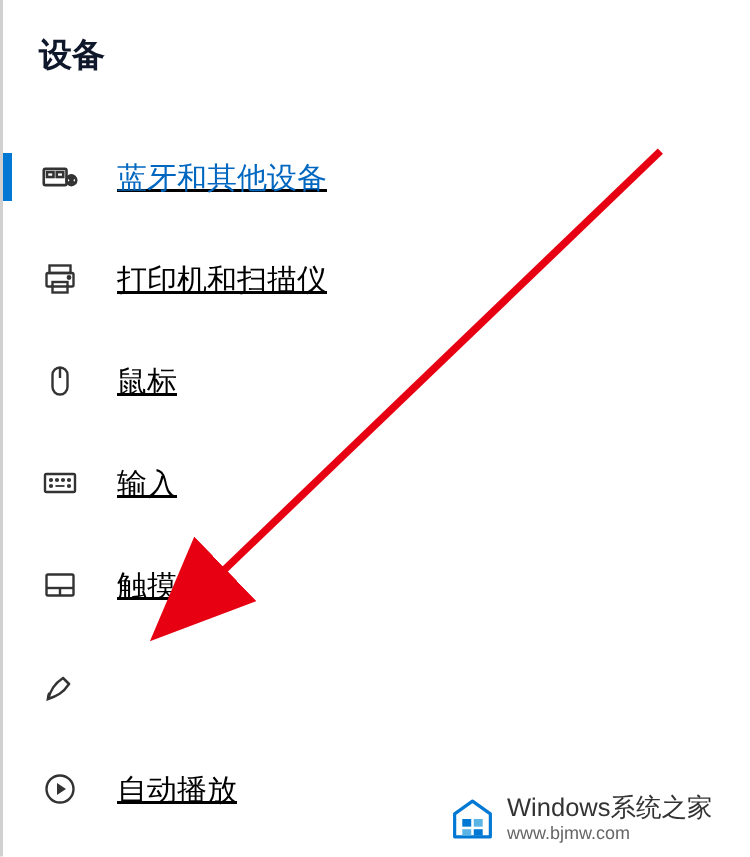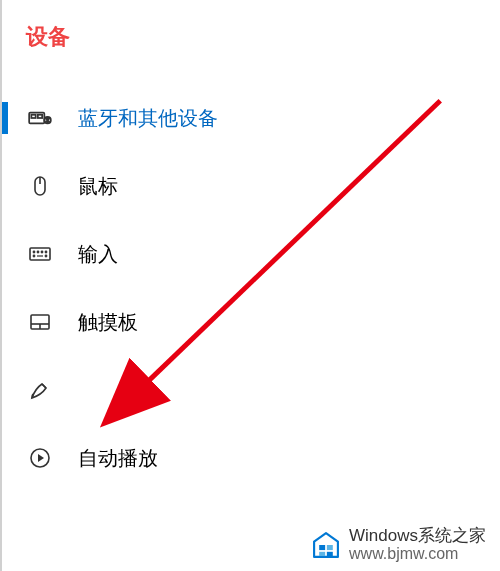--- a/index.html
+++ b/index.html
@@ -17,33 +17,34 @@
     }
     .container {
       padding: 0;
       border-left: 2px solid #d0d0d0;
       height: 100%;
       position: relative;
     }
     .page-title {
       font-size: 22px;
       font-weight: bold;
-      color: #ef4444;
+      color: #0f172a;
       padding: 22px 0 8px 24px;
     }
     .nav-list {
       margin-top: 24px;
     }
     .nav-item {
       display: flex;
       align-items: center;
       padding: 18px 0 18px 24px;
       cursor: pointer;
       position: relative;
       height: 68px;
+      text-decoration: underline;
     }
     .nav-item.selected::before {
       content: "";
       position: absolute;
       left: 0;
       top: 18px;
       bottom: 18px;
       width: 6px;
       background: #0078d4;
     }
@@ -67,38 +68,38 @@
       position: absolute;
       top: 0;
       left: 0;
       width: 100%;
       height: 100%;
       pointer-events: none;
     }
     .watermark {
       position: absolute;
       bottom: 8px;
-      right: 14px;
+      right: 25px;
       display: flex;
       align-items: center;
       gap: 6px;
     }
     .watermark-text {
       text-align: left;
       line-height: 1.1;
     }
     .watermark-line1 {
       font-size: 17px;
       color: #333;
     }
     .watermark-line1 .win {
       color: #333;
     }
     .watermark-line2 {
-      font-size: 16px;
+      font-size: 12px;
       color: #666;
     }
     .watermark-logo {
       width: 34px;
       height: 34px;
     }
   </style>
 </head>
 <body>
 
@@ -113,20 +114,31 @@
           <rect x="2" y="7" width="14" height="10" rx="1"></rect>
           <rect x="4" y="9" width="4" height="3"></rect>
           <rect x="10" y="9" width="4" height="3"></rect>
           <circle cx="19" cy="14" r="3"></circle>
           <path d="M19 11v6M17 12l4 4M17 16l4-4"></path>
         </svg>
       </span>
       <span class="label">蓝牙和其他设备</span>
     </div>
 
+    <div class="nav-item">
+      <span class="icon">
+        <svg viewBox="0 0 24 24" width="24" height="24" fill="none" stroke="#333" stroke-width="1.6">
+          <rect x="5" y="3" width="14" height="5"></rect>
+          <rect x="3" y="8" width="18" height="9" rx="1"></rect>
+          <rect x="7" y="14" width="10" height="7"></rect>
+          <circle cx="18" cy="11" r="0.8" fill="#333"></circle>
+        </svg>
+      </span>
+      <span class="label">打印机和扫描仪</span>
+    </div>
 
     <div class="nav-item">
       <span class="icon">
         <svg viewBox="0 0 24 24" width="24" height="24" fill="none" stroke="#333" stroke-width="1.6">
           <rect x="7" y="3" width="10" height="18" rx="5"></rect>
           <line x1="12" y1="3" x2="12" y2="10"></line>
         </svg>
       </span>
       <span class="label">鼠标</span>
     </div>

